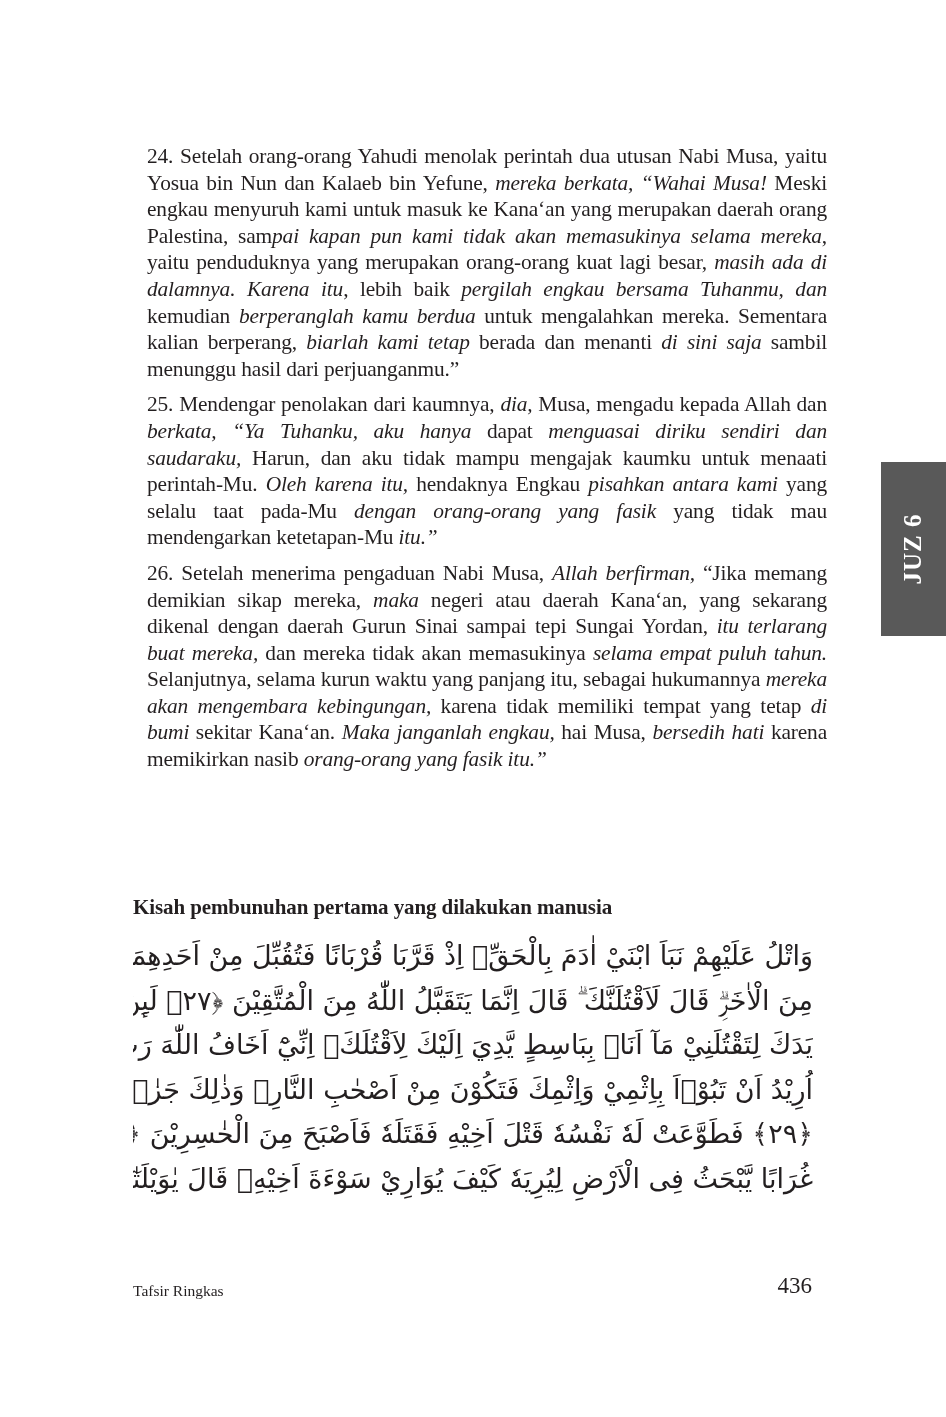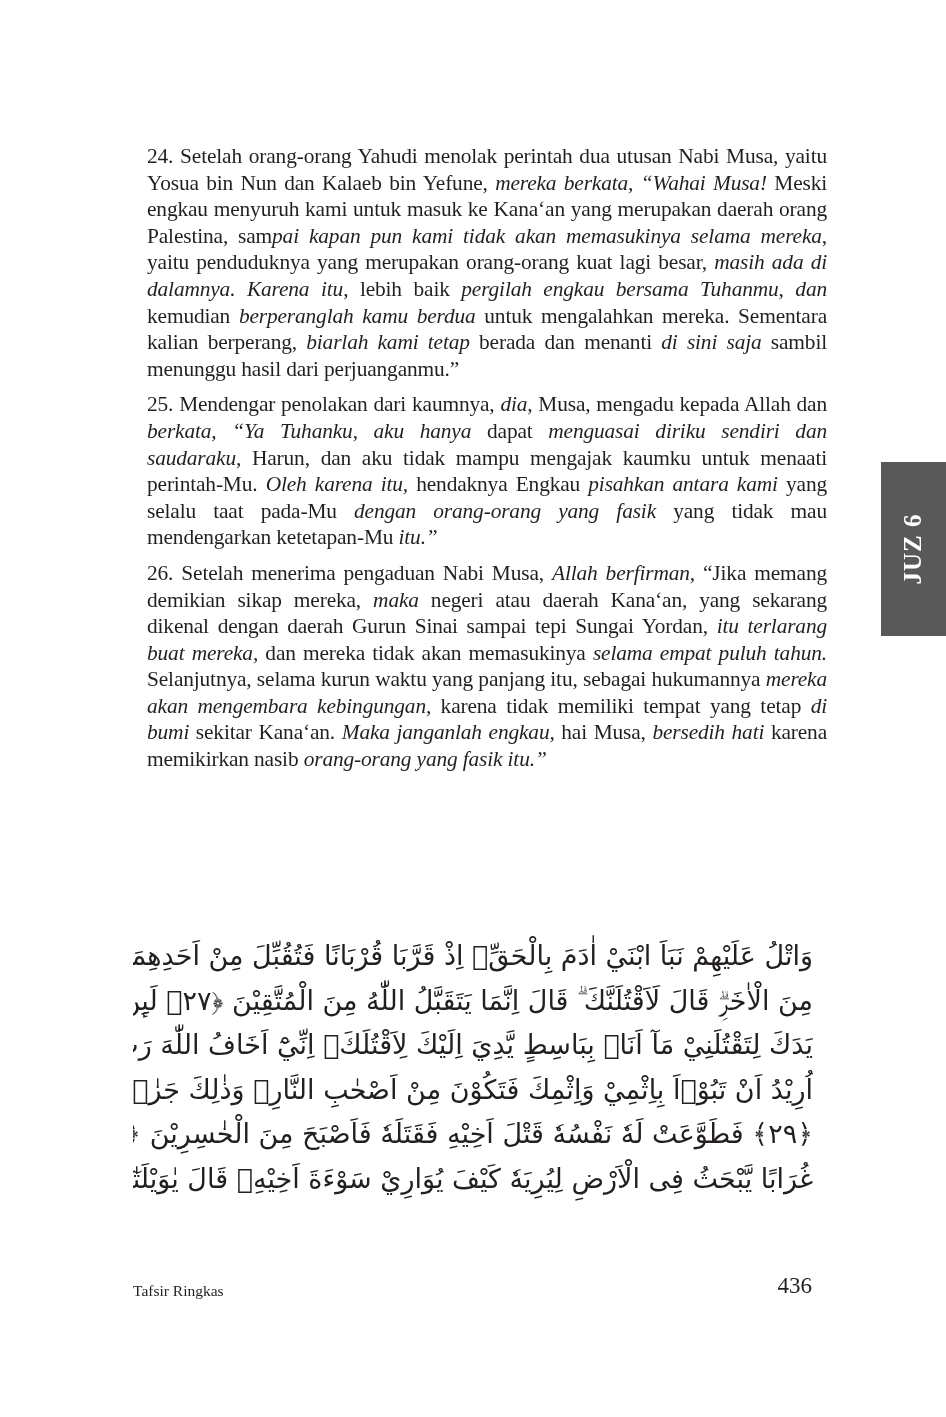--- a/index.html
+++ b/index.html
@@ -109,20 +109,21 @@
 <body>
 
 <div class="page">
 
   <div class="text-column">
     <p class="para"><span>24. Setelah orang-orang Yahudi menolak perintah dua utusan Nabi Musa, yaitu Yosua bin Nun dan Kalaeb bin Yefune, </span><span class="seg-i">mereka berkata, “Wahai Musa!</span><span> Meski engkau menyuruh kami untuk masuk ke Kana‘an yang merupakan daerah orang Palestina, sam</span><span class="seg-i">pai kapan pun kami tidak akan memasukinya selama mereka</span><span>, yaitu penduduknya yang merupakan orang-orang kuat lagi besar, </span><span class="seg-i">masih ada di dalamnya. Karena itu</span><span>, lebih baik </span><span class="seg-i">pergilah engkau bersama Tuhanmu, dan</span><span> kemudian </span><span class="seg-i">berperanglah kamu berdua</span><span> untuk mengalahkan mereka. Sementara kalian berperang, </span><span class="seg-i">biar­lah kami tetap</span><span> berada dan menanti </span><span class="seg-i">di sini saja</span><span> sambil menunggu hasil dari perjuanganmu.”</span></p>
     <p class="para"><span>25. Mendengar penolakan dari kaumnya, </span><span class="seg-i">dia,</span><span> Musa, mengadu kepada Allah dan </span><span class="seg-i">berkata, “Ya Tuhanku, aku hanya</span><span> dapat </span><span class="seg-i">menguasai diriku sendiri dan saudaraku,</span><span> Harun, dan aku tidak mampu mengajak kaumku untuk menaati perintah-Mu. </span><span class="seg-i">Oleh karena itu,</span><span> hendaknya Engkau </span><span class="seg-i">pisahkan an­tara kami</span><span> yang selalu taat pada-Mu </span><span class="seg-i">dengan orang-orang yang fasik</span><span> yang tidak mau mendengarkan ketetapan-Mu </span><span class="seg-i">itu.”</span></p>
     <p class="para"><span>26. Setelah menerima pengaduan Nabi Musa, </span><span class="seg-i">Allah berfirman,</span><span> “Jika memang demikian sikap mereka, </span><span class="seg-i">maka</span><span> negeri atau daerah Kana‘an, yang sekarang dikenal dengan daerah Gurun Sinai sampai tepi Sungai Yordan, </span><span class="seg-i">itu terlarang buat mereka,</span><span> dan mereka tidak akan memasukinya </span><span class="seg-i">selama empat puluh tahun.</span><span> Selanjutnya, selama kurun waktu yang pan­jang itu, sebagai hukumannya </span><span class="seg-i">mereka akan mengembara kebingungan,</span><span> karena tidak memiliki tempat yang tetap </span><span class="seg-i">di bumi</span><span> sekitar Kana‘an. </span><span class="seg-i">Maka janganlah engkau,</span><span> hai Musa, </span><span class="seg-i">bersedih hati</span><span> karena memikirkan nasib </span><span class="seg-i">orang-orang yang fasik itu.”</span></p>
   </div>
 
+  <h2 class="heading">Kisah pembunuhan pertama yang dilakukan manusia</h2>
 
   <div class="arabic-block">
     <div class="arabic-line">وَاتْلُ عَلَيْهِمْ نَبَاَ ابْنَيْ اٰدَمَ بِالْحَقِّۘ اِذْ قَرَّبَا قُرْبَانًا فَتُقُبِّلَ مِنْ اَحَدِهِمَا وَلَمْ يُتَقَبَّلْ</div>
     <div class="arabic-line">مِنَ الْاٰخَرِۗ قَالَ لَاَقْتُلَنَّكَ ۗ قَالَ اِنَّمَا يَتَقَبَّلُ اللّٰهُ مِنَ الْمُتَّقِيْنَ ﴿٢٧﴾ لَىِٕنْۢ بَسَطْتَّ اِلَيَّ</div>
     <div class="arabic-line">يَدَكَ لِتَقْتُلَنِيْ مَآ اَنَا۠ بِبَاسِطٍ يَّدِيَ اِلَيْكَ لِاَقْتُلَكَۚ اِنِّيْٓ اَخَافُ اللّٰهَ رَبَّ الْعٰلَمِيْنَ ﴿٢٨﴾ اِنِّيْٓ</div>
     <div class="arabic-line">اُرِيْدُ اَنْ تَبُوْۤاَ بِاِثْمِيْ وَاِثْمِكَ فَتَكُوْنَ مِنْ اَصْحٰبِ النَّارِۚ وَذٰلِكَ جَزٰۤؤُا الظّٰلِمِيْنَۚ</div>
     <div class="arabic-line">﴿٢٩﴾ فَطَوَّعَتْ لَهٗ نَفْسُهٗ قَتْلَ اَخِيْهِ فَقَتَلَهٗ فَاَصْبَحَ مِنَ الْخٰسِرِيْنَ ﴿٣٠﴾ فَبَعَثَ اللّٰهُ</div>
     <div class="arabic-line">غُرَابًا يَّبْحَثُ فِى الْاَرْضِ لِيُرِيَهٗ كَيْفَ يُوَارِيْ سَوْءَةَ اَخِيْهِۗ قَالَ يٰوَيْلَتٰٓى اَعَجَزْتُ</div>
   </div>
 

